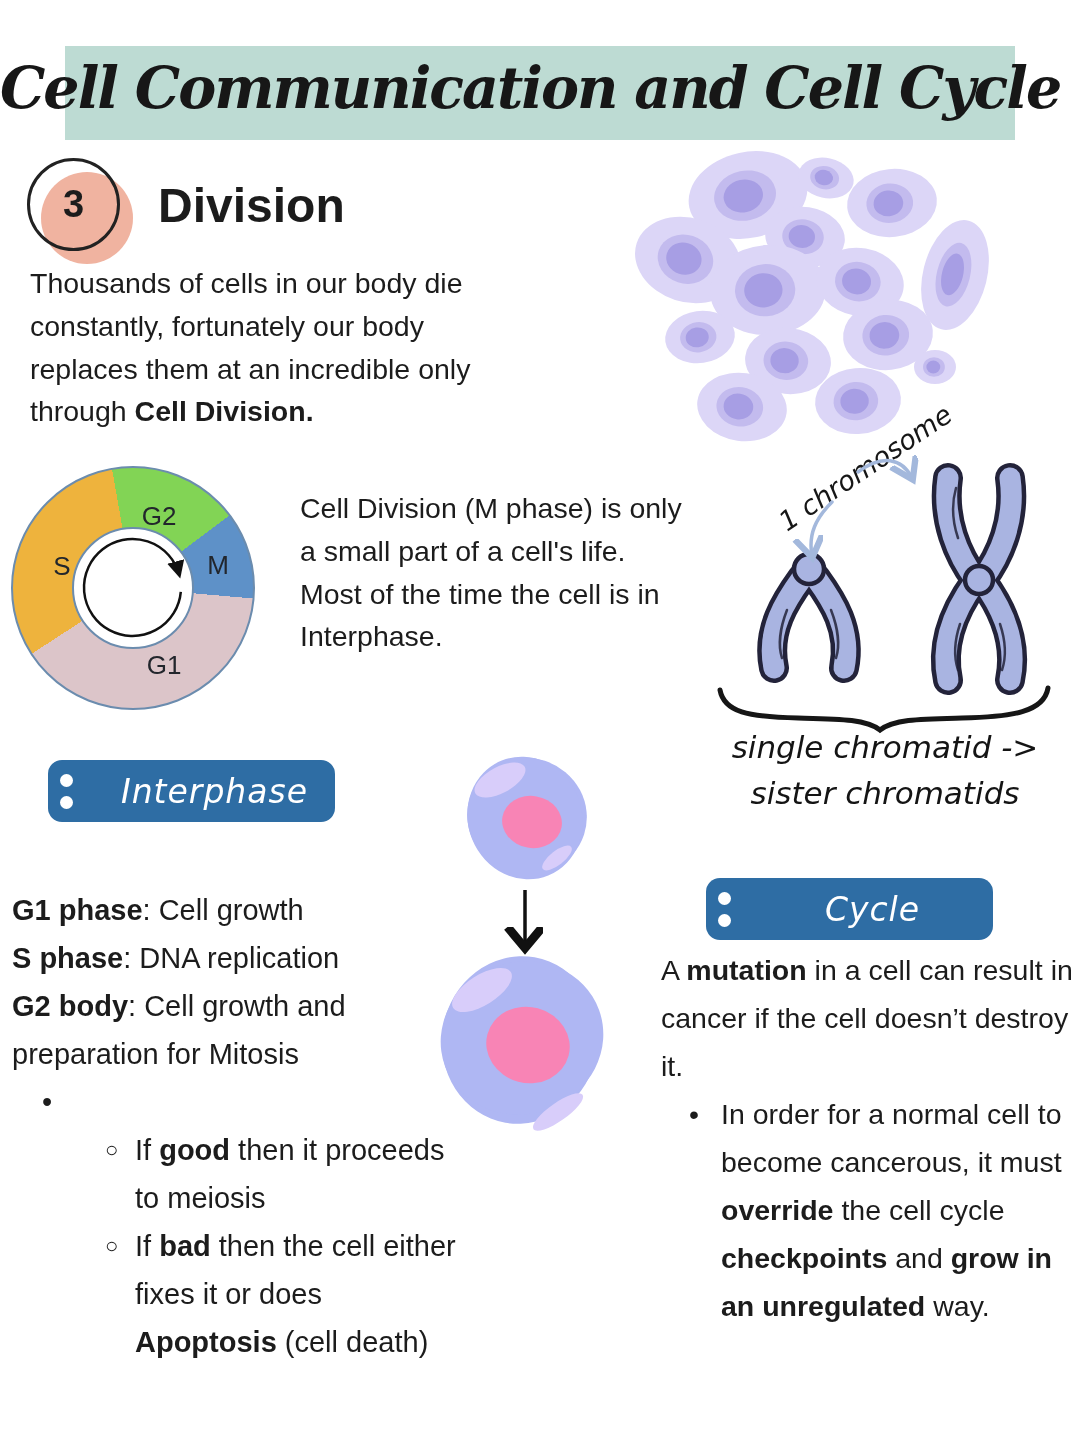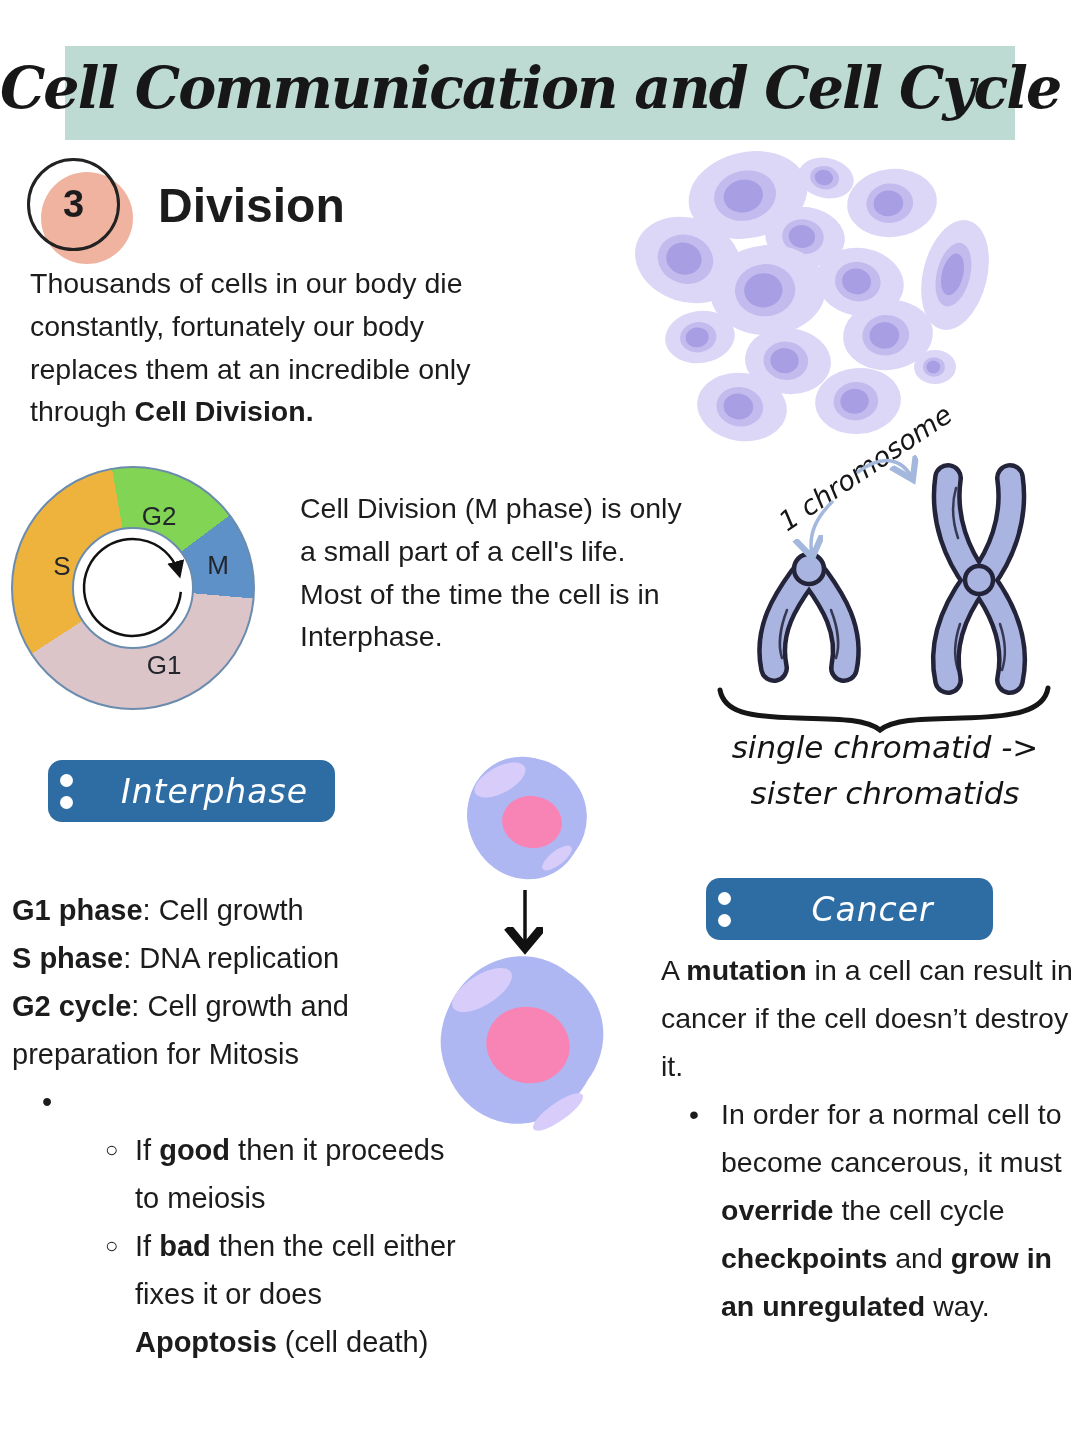--- a/index.html
+++ b/index.html
@@ -221,21 +221,21 @@
     <span class="dots">
         <i></i>
         <i></i>
       </span>
     <span>Interphase</span>
   </div>
 
   <div class="phases">
     <div><b>G1 phase</b><span>: Cell growth</span></div>
     <div><b>S phase</b><span>: DNA replication</span></div>
-    <div><b>G2 cycle</b><span>: Cell growth and preparation for Mitosis</span></div>
+    <div><b>G2 body</b><span>: Cell growth and preparation for Mitosis</span></div>
     <div class="brow bullet1">
       <span class="mk">•</span>
     </div>
     <div class="brow subrow">
       <span class="mk">○</span>
       <span><span>If </span><b>good</b><span> then it proceeds to meiosis</span></span>
     </div>
     <div class="brow subrow">
       <span class="mk">○</span>
       <span><span>If </span><b>bad</b><span> then the cell either fixes it or does </span><b>Apoptosis</b><span> (cell death)</span></span>
@@ -263,21 +263,21 @@
       <ellipse cx="98" cy="305" rx="42" ry="38" transform="rotate(15 98 305)" style="fill:var(--nucleus-pink,#f884b5)"></ellipse>
       <ellipse cx="128" cy="372" rx="30" ry="9" transform="rotate(-35 128 372)" style="fill:var(--cell-highlight,#d8cdfa)"></ellipse>
     </g>
   </svg>
 
   <div class="badge" id="cancer-badge">
     <span class="dots">
         <i></i>
         <i></i>
       </span>
-    <span>Cancer</span>
+    <span>Cycle</span>
   </div>
 
   <div class="cancer-block">
     <div><span>A </span><b>mutation</b><span> in a cell can result in cancer if the cell doesn’t destroy it.</span></div>
     <div class="brow cancer-bullet">
       <span class="mk">•</span>
       <span><span>In order for a normal cell to become cancerous, it must </span><b>override</b><span> the cell cycle </span><b>checkpoints</b><span> and </span><b>grow in an unregulated</b><span> way.</span></span>
     </div>
   </div>
 

